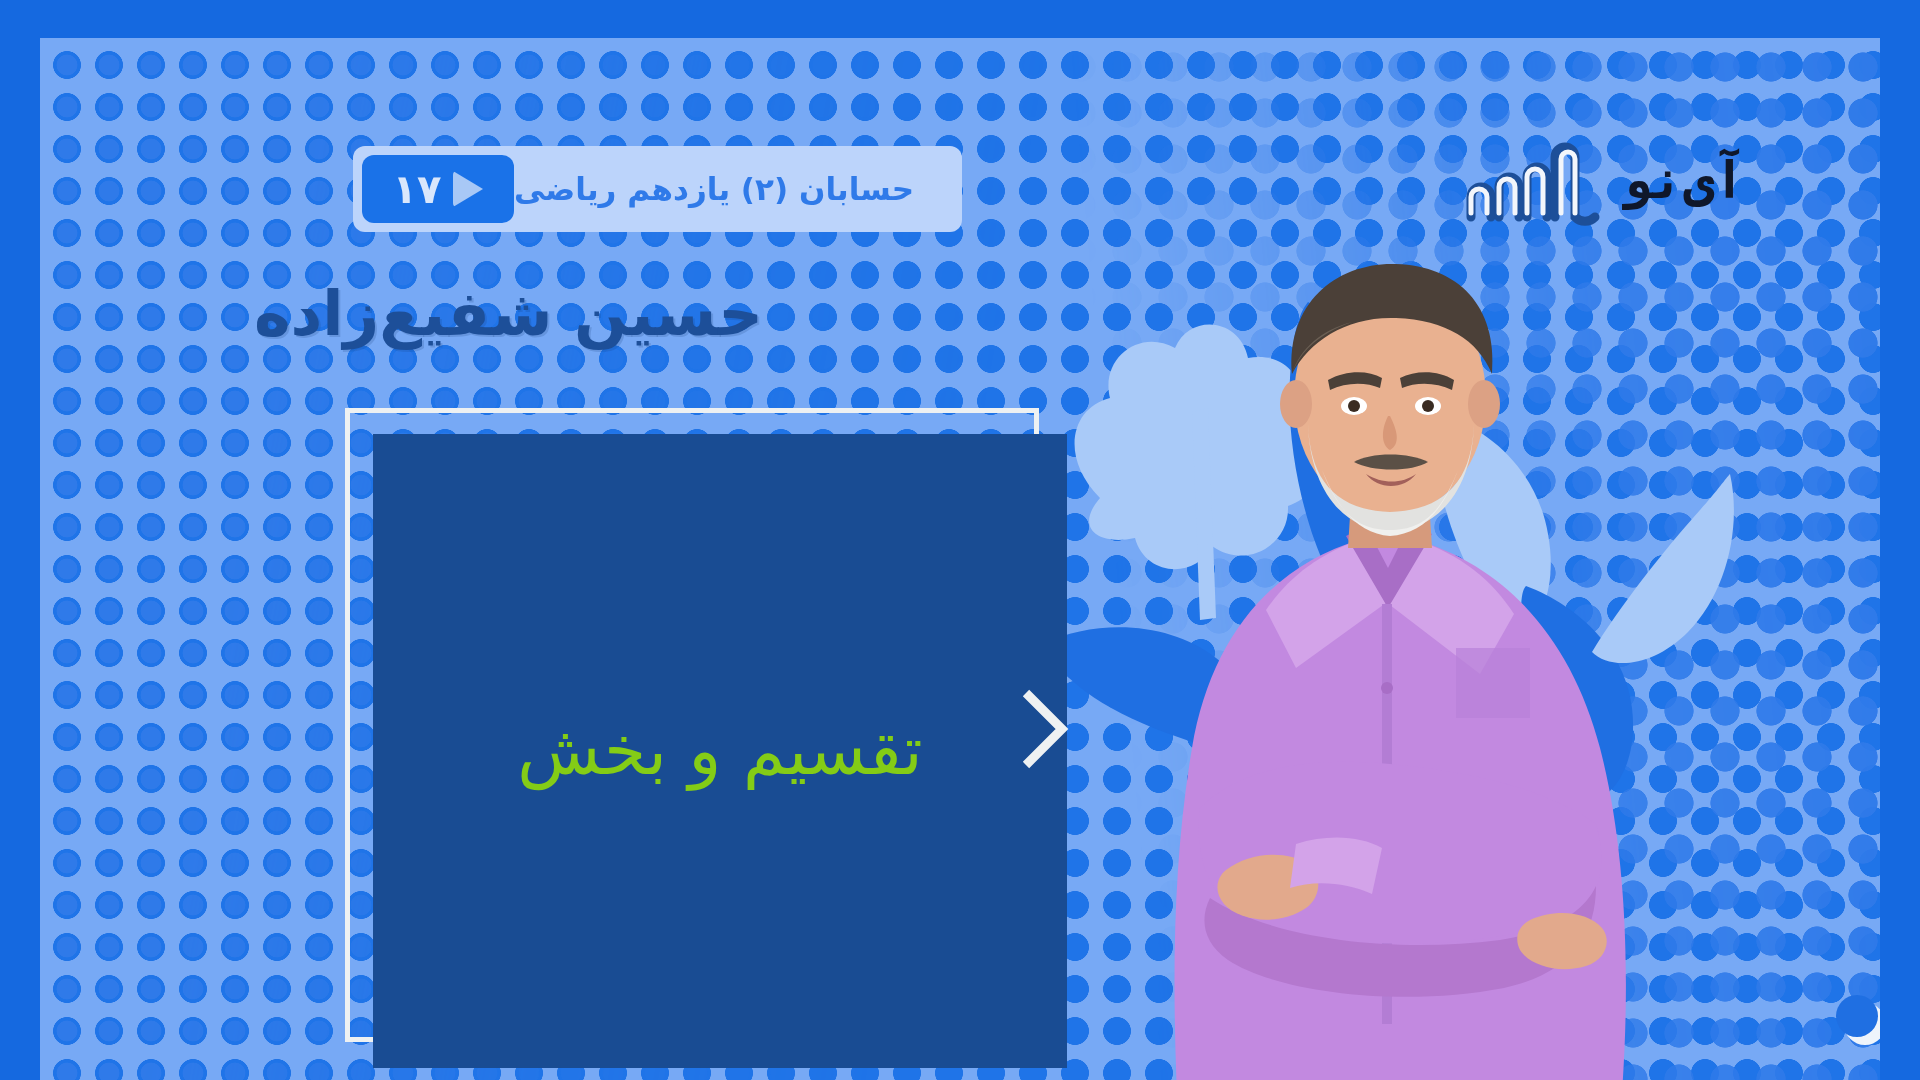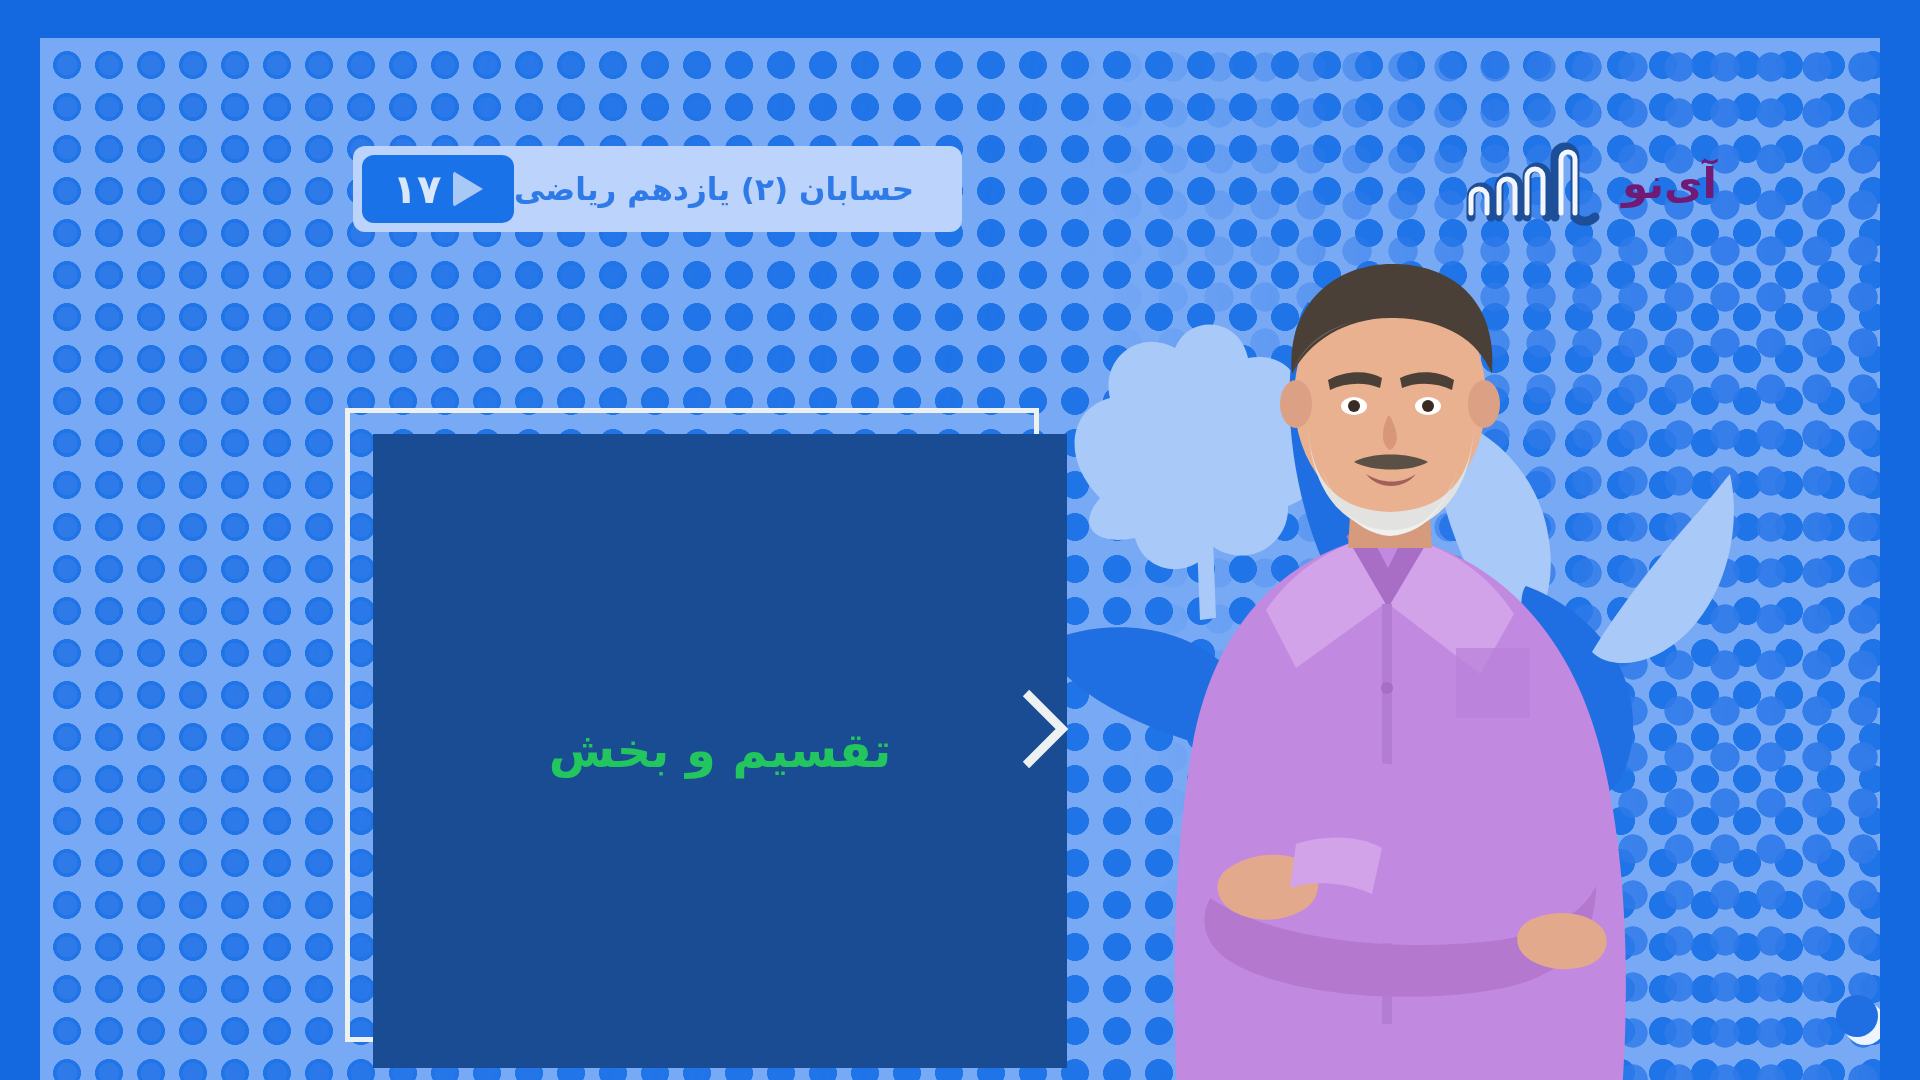--- a/index.html
+++ b/index.html
@@ -73,22 +73,22 @@
     position:absolute;left:0;top:0;width:694px;height:634px;
     border:5px solid #eef1f2;box-sizing:border-box;
   }
   .title-box{
     position:absolute;left:28px;top:26px;width:694px;height:634px;
     background:#194c93;
     display:flex;align-items:center;justify-content:center;
     box-sizing:border-box;
   }
   .title-text{
-    color:#22c55e;direction:rtl;text-align:center;
-    font-size:48px;font-weight:700;line-height:1.28;
+    color:#84cc16;direction:rtl;text-align:center;
+    font-size:68px;font-weight:400;line-height:1.28;
     padding:0 34px;
   }
   .chevron{
     position:absolute;left:673px;top:279px;width:52px;height:84px;
   }
 
   
   .leaves{position:absolute;left:1000px;top:250px;width:720px;height:530px;}
 
   
@@ -96,21 +96,21 @@
 
   
   .dot-mark{position:absolute;left:1795px;top:956px;width:52px;height:52px;}
 
   
   .logo{
     position:absolute;left:1418px;top:100px;width:310px;height:92px;
     display:flex;align-items:center;justify-content:flex-end;gap:14px;direction:rtl;
   }
   .logo-word{
-    color:#701a75;font-size:42px;font-weight:800;line-height:1;white-space:nowrap;
+    color:#0f172a;font-size:51px;font-weight:800;line-height:1;white-space:nowrap;font-family:Liberation Mono, monospace;
   }
 </style>
 </head>
 <body>
 
 <div class="stage">
 
   <div class="outer-frame">
     <div class="inner-canvas">
 
@@ -219,20 +219,21 @@
       </svg>
 
       <div class="pill">
         <div class="ep-chip">
           <span class="ep-num">۱۷</span>
           <span class="play-tri"></span>
         </div>
         <span class="pill-text">حسابان (۲) یازدهم ریاضی</span>
       </div>
 
+      <div class="teacher">حسین شفیع‌زاده</div>
 
       <div class="title-wrap">
         <div class="title-outline"></div>
         <div class="title-box">
           <div class="title-text">
             <div>تقسیم و بخش</div>
           </div>
         </div>
         <svg class="chevron" viewBox="0 0 52 84">
           <path d="M8 6 L44 42 L8 78" fill="none" stroke="#eef1f2" stroke-width="9" stroke-linejoin="miter" stroke-linecap="butt"></path>

